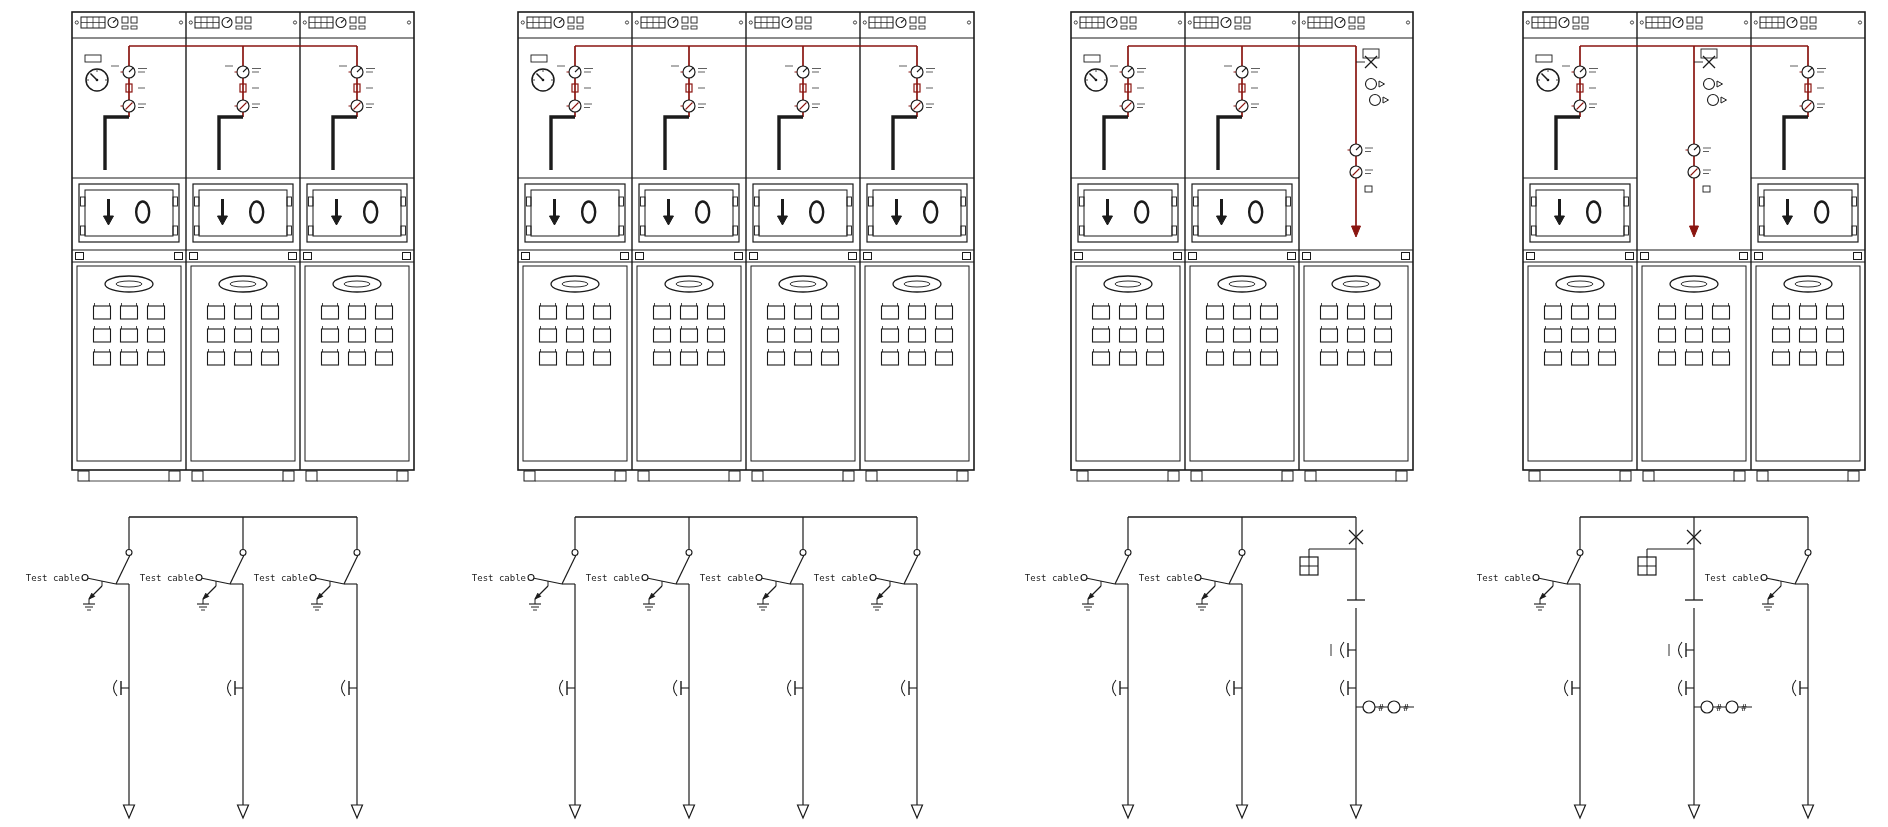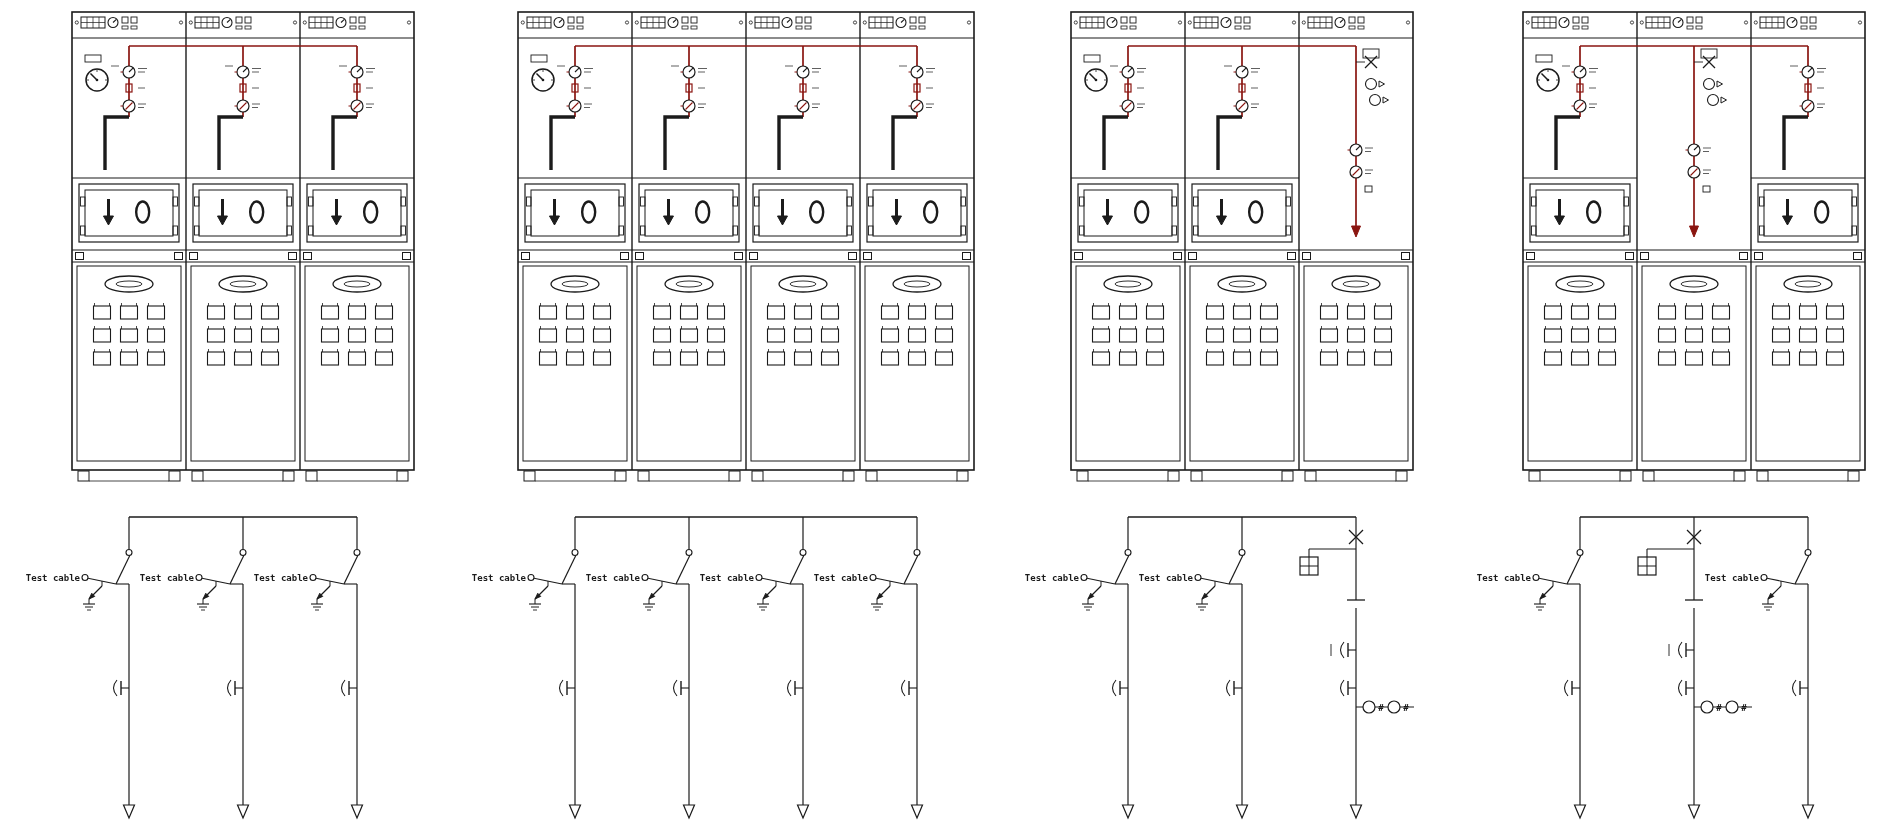--- a/index.html
+++ b/index.html
@@ -1,16 +1,16 @@
 <!DOCTYPE html>
 <html><head>
 <meta charset="utf-8">
 <style>
   html,body{margin:0;padding:0;background:#ffffff;}
-  #drawing{width:1696px;height:827px;position:relative;font-family:"DejaVu Sans Mono","Liberation Mono",monospace;font-weight:bold;}
+  #drawing{width:1696px;height:827px;position:relative;font-family:"DejaVu Sans Mono","Liberation Mono",monospace;}
   svg{display:block;}
   text{user-select:none;}
 </style>
 </head>
 <body>
 
 <div id="drawing">
     <svg width="1888" height="827" viewBox="0 0 1888 827">
       <rect x="0" y="0" width="1888" height="827" fill="#ffffff" stroke="#ffffff" stroke-width="1.1"></rect>
       <g>

